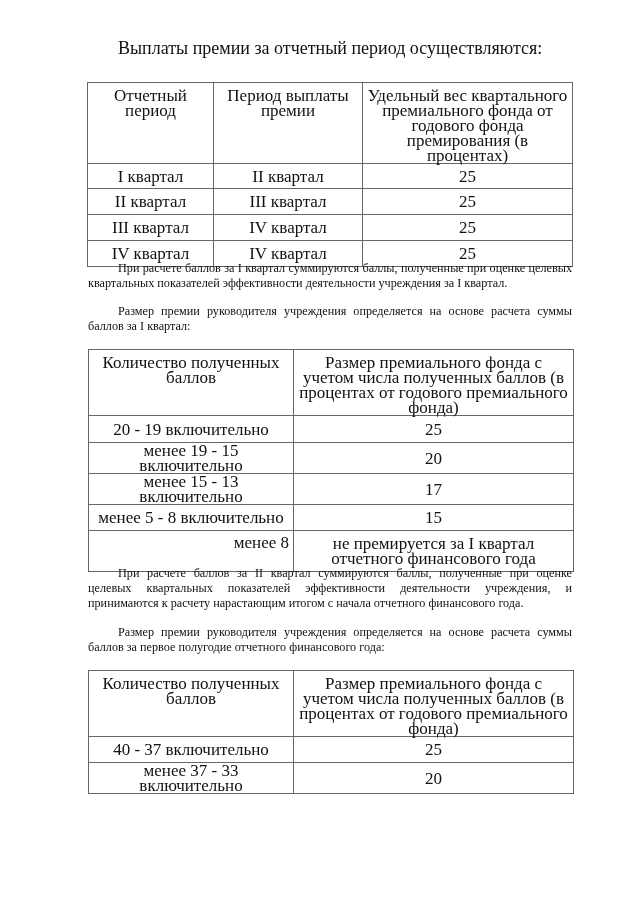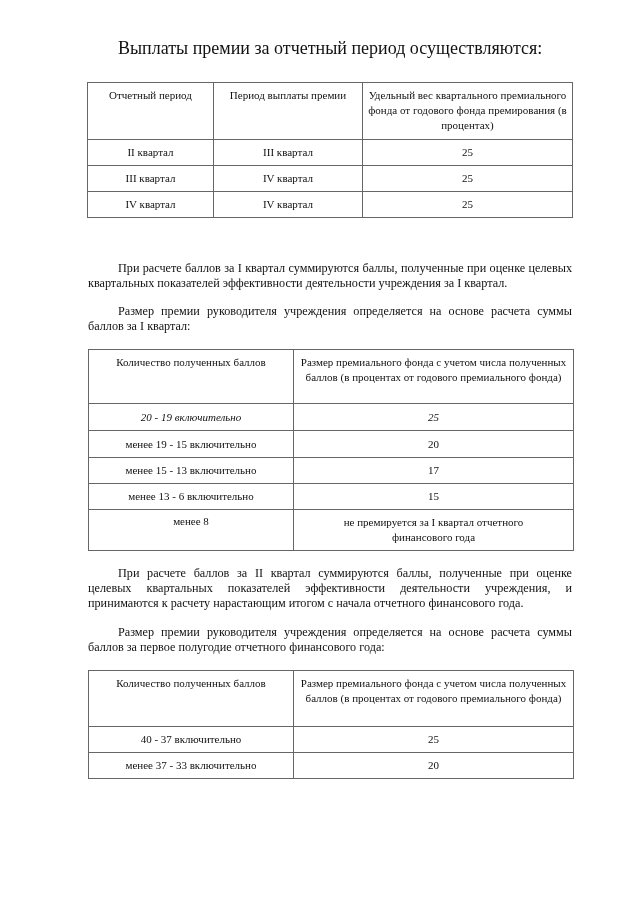--- a/index.html
+++ b/index.html
@@ -11,39 +11,44 @@
   .para {
     position: absolute; left: 88px; width: 484px;
     text-align: justify; line-height: 15px;
   }
   .para .first { display: block; text-indent: 30px; }
   .lead {
     position: absolute; left: 118px; top: 38px; font-size: 18px;
   }
   table {
     position: absolute; border-collapse: collapse;
-    font-size: 11px; line-height: 15px;
+    font-size: 17px; line-height: 15px;
   }
   td, th {
     border: 1px solid #666; text-align: center; font-weight: normal;
     padding: 0 4px; vertical-align: middle;
   }
   th { vertical-align: top; padding-top: 5px; }
 </style>
 </head>
 <body>
 
 <div class="lead">Выплаты премии за отчетный период осуществляются:</div>
 
 <table style="left:87px; top:82px; width:486px;">
   <tbody>
       <tr style="height:57px;">
     <th style="width:117px;">Отчетный период</th>
     <th style="width:140px;">Период выплаты премии</th>
     <th>Удельный вес квартального премиального фонда от годового фонда премирования (в процентах)</th>
+  </tr>
+  <tr style="height:25px;">
+    <td>I квартал</td>
+    <td>II квартал</td>
+    <td>25</td>
   </tr>
   <tr style="height:26px;">
     <td>II квартал</td>
     <td>III квартал</td>
     <td>25</td>
   </tr>
   <tr style="height:26px;">
     <td>III квартал</td>
     <td>IV квартал</td>
     <td>25</td>
@@ -63,38 +68,38 @@
 <div class="para" style="top:304px;">
   <span class="first">Размер премии руководителя учреждения определяется на основе расчета суммы баллов за I квартал:</span>
 </div>
 
 <table style="left:88px; top:349px; width:486px;">
   <tbody>
       <tr style="height:54px;">
     <th style="width:196px;">Количество полученных баллов</th>
     <th>Размер премиального фонда с учетом числа полученных баллов (в процентах от годового премиального фонда)</th>
   </tr>
-  <tr style="height:27px;font-style:italic;">
+  <tr style="height:27px;">
     <td>20 - 19 включительно</td>
     <td>25</td>
   </tr>
   <tr style="height:27px;padding-left:8px;">
     <td>менее 19 - 15 включительно</td>
     <td>20</td>
   </tr>
   <tr style="height:26px;">
     <td>менее 15 - 13 включительно</td>
     <td>17</td>
   </tr>
   <tr style="height:26px;">
-    <td>менее 13 - 6 включительно</td>
+    <td>менее 5 - 8 включительно</td>
     <td>15</td>
   </tr>
   <tr style="height:41px;">
-    <td style="vertical-align:top; padding-top:4px;">менее 8</td>
+    <td style="vertical-align:top; padding-top:4px;text-align:right;">менее 8</td>
     <td style="padding:0 30px;">не премируется за I квартал отчетного финансового года</td>
   </tr>
 </tbody>
   </table>
 
 <div class="para" style="top:566px;">
   <span class="first">При расчете баллов за II квартал суммируются баллы, полученные при оценке целевых квартальных показателей эффективности деятельности учреждения, и принимаются к расчету нарастающим итогом с начала отчетного финансового года.</span>
 </div>
 
 <div class="para" style="top:625px;">

